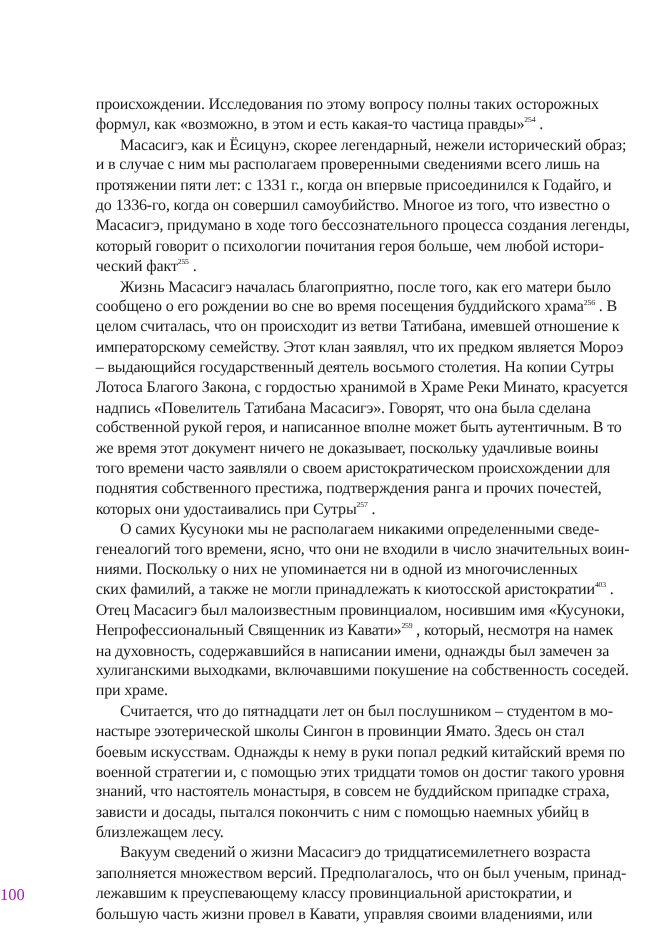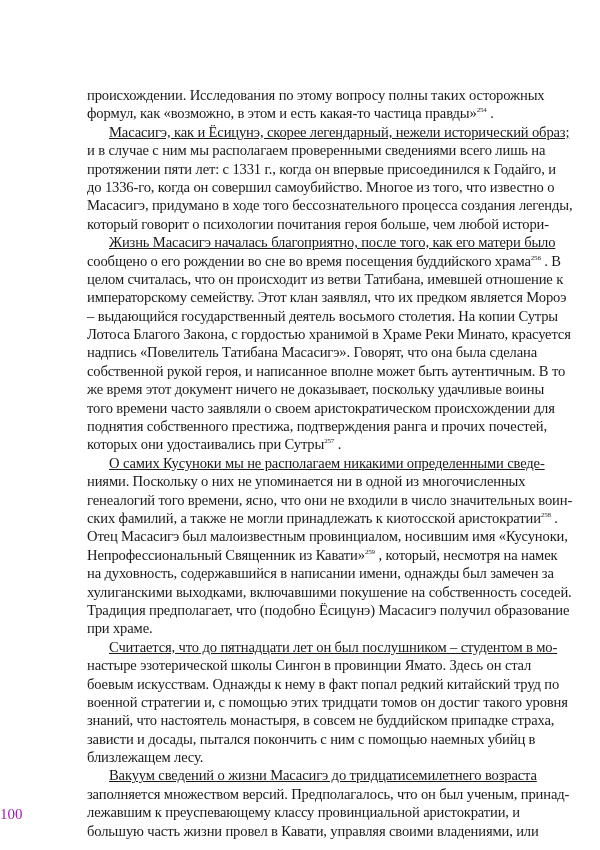--- a/index.html
+++ b/index.html
@@ -30,21 +30,20 @@
       white-space: nowrap;
       text-align: justify;
       text-align-last: justify;
       letter-spacing: -0.15px;
     }
     .line.last {
       text-align-last: left;
     }
     .line.indent {
       padding-left: 22px;
-      text-decoration: underline;
     }
     sup {
       font-size: 7px;
       line-height: 0;
       vertical-align: 6px;
     }
     .page-number {
       position: absolute;
       left: 0;
       width: 600px;
@@ -62,51 +61,51 @@
       <span class="line"><span>происхождении. Исследования по этому вопросу полны таких осторожных</span></span>
       <span class="line last"><span>формул, как «возможно, в этом и есть какая-то частица правды»</span><sup>254</sup><span> .</span></span>
     </div>
     <div>
       <span class="line indent"><span>Масасигэ, как и Ёсицунэ, скорее легендарный, нежели исторический образ;</span></span>
       <span class="line"><span>и в случае с ним мы располагаем проверенными сведениями всего лишь на</span></span>
       <span class="line"><span>протяжении пяти лет: с 1331 г., когда он впервые присоединился к Годайго, и</span></span>
       <span class="line"><span>до 1336-го, когда он совершил самоубийство. Многое из того, что известно о</span></span>
       <span class="line"><span>Масасигэ, придумано в ходе того бессознательного процесса создания легенды,</span></span>
       <span class="line"><span>который говорит о психологии почитания героя больше, чем любой истори-</span></span>
+      <span class="line last"><span>ческий факт</span><sup>255</sup><span> .</span></span>
     </div>
     <div>
       <span class="line indent"><span>Жизнь Масасигэ началась благоприятно, после того, как его матери было</span></span>
       <span class="line"><span>сообщено о его рождении во сне во время посещения буддийского храма</span><sup>256</sup><span> . В</span></span>
       <span class="line"><span>целом считалась, что он происходит из ветви Татибана, имевшей отношение к</span></span>
       <span class="line"><span>императорскому семейству. Этот клан заявлял, что их предком является Мороэ</span></span>
       <span class="line"><span>– выдающийся государственный деятель восьмого столетия. На копии Сутры</span></span>
       <span class="line"><span>Лотоса Благого Закона, с гордостью хранимой в Храме Реки Минато, красуется</span></span>
       <span class="line"><span>надпись «Повелитель Татибана Масасигэ». Говорят, что она была сделана</span></span>
       <span class="line"><span>собственной рукой героя, и написанное вполне может быть аутентичным. В то</span></span>
       <span class="line"><span>же время этот документ ничего не доказывает, поскольку удачливые воины</span></span>
       <span class="line"><span>того времени часто заявляли о своем аристократическом происхождении для</span></span>
       <span class="line"><span>поднятия собственного престижа, подтверждения ранга и прочих почестей,</span></span>
       <span class="line last"><span>которых они удостаивались при Сутры</span><sup>257</sup><span> .</span></span>
     </div>
     <div>
       <span class="line indent"><span>О самих Кусуноки мы не располагаем никакими определенными сведе-</span></span>
+      <span class="line"><span>генеалогий того времени, ясно, что они не входили в число значительных воин-</span></span>
       <span class="line"><span>ниями. Поскольку о них не упоминается ни в одной из многочисленных</span></span>
-      <span class="line"><span>генеалогий того времени, ясно, что они не входили в число значительных воин-</span></span>
-      <span class="line"><span>ских фамилий, а также не могли принадлежать к киотосской аристократии</span><sup>258</sup><span> .</span></span>
+      <span class="line"><span>ских фамилий, а также не могли принадлежать к киотосской аристократии</span><sup>403</sup><span> .</span></span>
       <span class="line"><span>Отец Масасигэ был малоизвестным провинциалом, носившим имя «Кусуноки,</span></span>
       <span class="line"><span>Непрофессиональный Священник из Кавати»</span><sup>259</sup><span> , который, несмотря на намек</span></span>
       <span class="line"><span>на духовность, содержавшийся в написании имени, однажды был замечен за</span></span>
       <span class="line"><span>хулиганскими выходками, включавшими покушение на собственность соседей.</span></span>
-      <span class="line"><span>Традиция предполагает, что (подобно Ёсицунэ) Масасигэ получил образование</span></span>
       <span class="line last"><span>при храме.</span></span>
     </div>
     <div>
       <span class="line indent"><span>Считается, что до пятнадцати лет он был послушником – студентом в мо-</span></span>
       <span class="line"><span>настыре эзотерической школы Сингон в провинции Ямато. Здесь он стал</span></span>
-      <span class="line"><span>боевым искусствам. Однажды к нему в факт попал редкий китайский труд по</span></span>
+      <span class="line"><span>боевым искусствам. Однажды к нему в руки попал редкий китайский время по</span></span>
       <span class="line"><span>военной стратегии и, с помощью этих тридцати томов он достиг такого уровня</span></span>
       <span class="line"><span>знаний, что настоятель монастыря, в совсем не буддийском припадке страха,</span></span>
       <span class="line"><span>зависти и досады, пытался покончить с ним с помощью наемных убийц в</span></span>
       <span class="line last"><span>близлежащем лесу.</span></span>
     </div>
     <div>
       <span class="line indent"><span>Вакуум сведений о жизни Масасигэ до тридцатисемилетнего возраста</span></span>
       <span class="line"><span>заполняется множеством версий. Предполагалось, что он был ученым, принад-</span></span>
       <span class="line"><span>лежавшим к преуспевающему классу провинциальной аристократии, и</span></span>
       <span class="line"><span>большую часть жизни провел в Кавати, управляя своими владениями, или</span></span>

